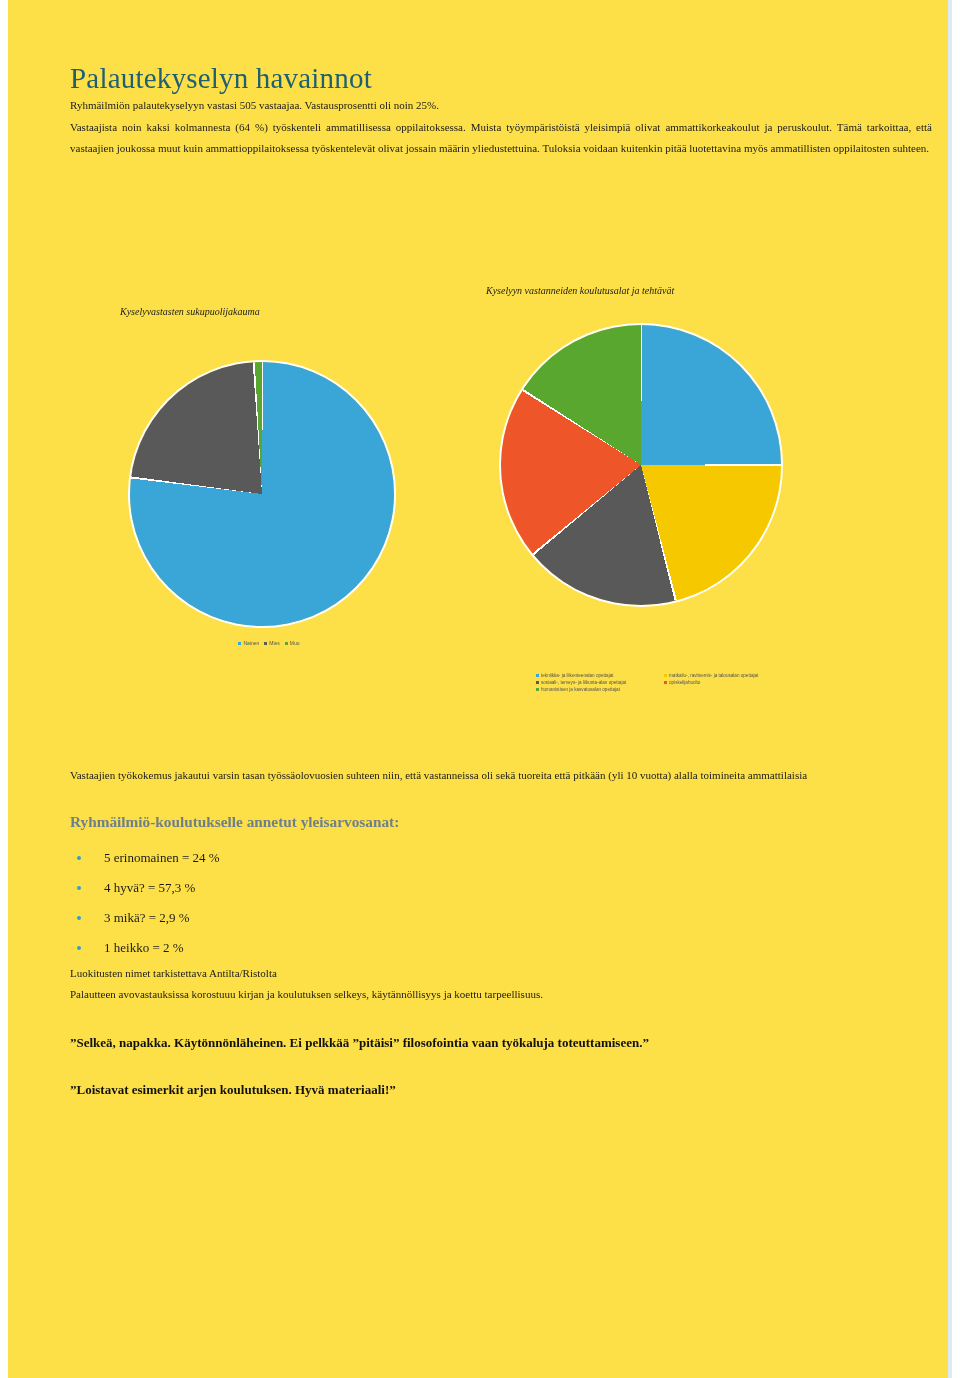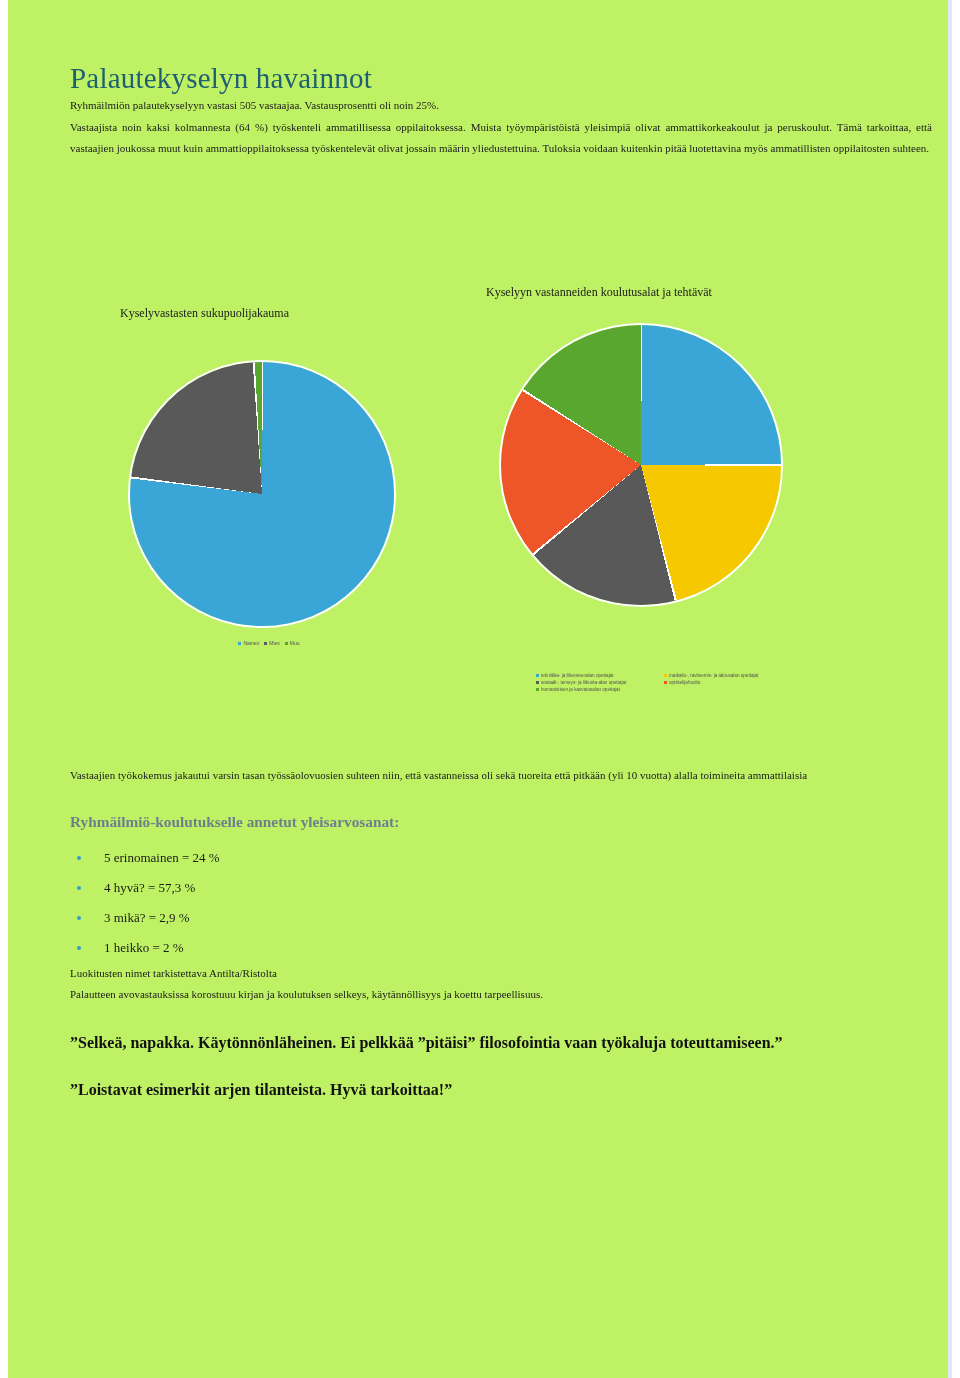--- a/index.html
+++ b/index.html
@@ -4,21 +4,21 @@
 <style>
   html,body{margin:0;padding:0;}
   body{
     width:960px;height:1378px;
     background:#ffffff;
     font-family:"Liberation Serif", serif;
     overflow:hidden;
   }
   #page{
     position:absolute;left:8px;top:0;width:944px;height:1378px;
-    background:#bef264;
+    background:#fde047;
     box-sizing:border-box;
   }
   #edge-strip{
     position:absolute;right:0;top:0;width:4px;height:1378px;
     background:#dceaf5;
   }
 
   
   .doc{
     position:absolute;left:62px;top:0;width:862px;
@@ -39,23 +39,24 @@
   }
   .lead{margin-top:33px;}
   .para2{margin-top:21px;}
 
   
   .charts{
     position:absolute;left:0;top:285px;width:960px;height:450px;
   }
   .chart-title{
     position:absolute;
-    font-size:12px;
+    font-size:10px;
     color:#1b1b1b;
     white-space:nowrap;
+    font-style:italic;
   }
   #title-1{left:112px;top:21px;}
   #title-2{left:478px;top:0px;}
 
   .pie{
     position:absolute;border-radius:50%;
   }
   #pie-1{
     left:122px;top:77px;width:264px;height:264px;
   }
@@ -110,21 +111,21 @@
     color:#1b1b1b;
     padding-left:34px;
   }
   ul.grades li::before{
     content:"";position:absolute;left:7px;top:13px;
     width:4px;height:4px;border-radius:50%;background:#2f9fd0;
   }
   .note{margin-top:24px;}
   .para-avo{margin-top:24px;}
   .quote{
-    font-size:16px;line-height:21.5px;font-weight:700;color:#111;
+    font-size:13px;line-height:21.5px;font-weight:700;color:#111;
     margin:26px 0 0 0;text-align:justify;
   }
   .quote.q2{margin-top:26px;}
 </style>
 </head>
 <body>
 
 <div id="page">
 
   <div id="edge-strip"></div>
@@ -197,16 +198,16 @@
         <li>3 mikä? = 2,9 %</li>
         <li>1 heikko = 2 %</li>
       </ul>
 
     <p class="body-text note">Luokitusten nimet tarkistettava Antilta/Ristolta</p>
 
     <p class="body-text para-avo">Palautteen avovastauksissa korostuuu kirjan ja koulutuksen selkeys, käytännöllisyys ja koettu tarpeellisuus.</p>
 
     <p class="quote">”Selkeä, napakka. Käytönnönläheinen. Ei pelkkää ”pitäisi” filosofointia vaan työkaluja toteuttamiseen.”</p>
 
-    <p class="quote q2">”Loistavat esimerkit arjen tilanteista. Hyvä tarkoittaa!”</p>
+    <p class="quote q2">”Loistavat esimerkit arjen koulutuksen. Hyvä materiaali!”</p>
   </div>
 
 </div>
 
 </body></html>

